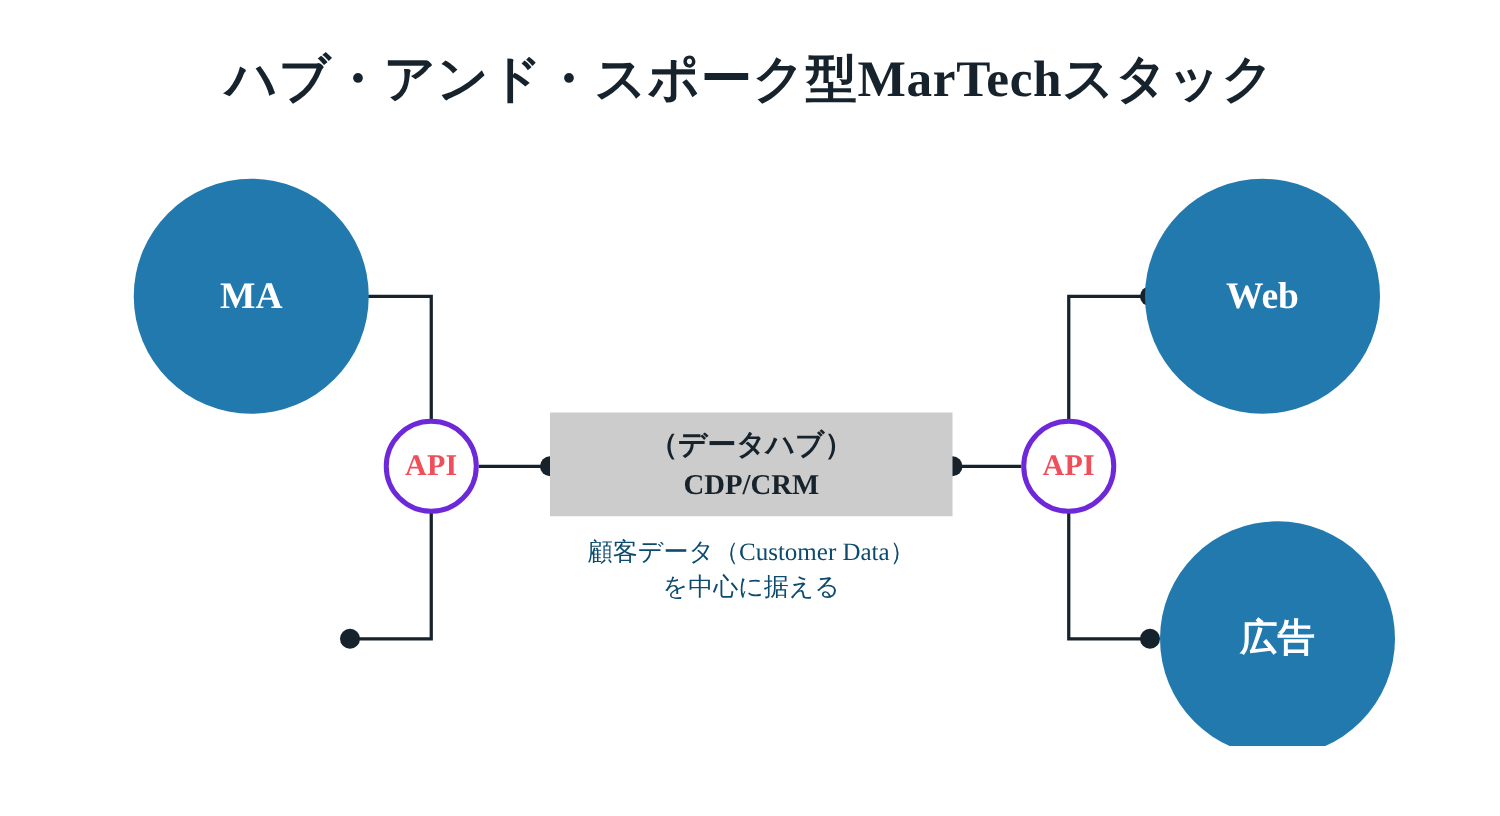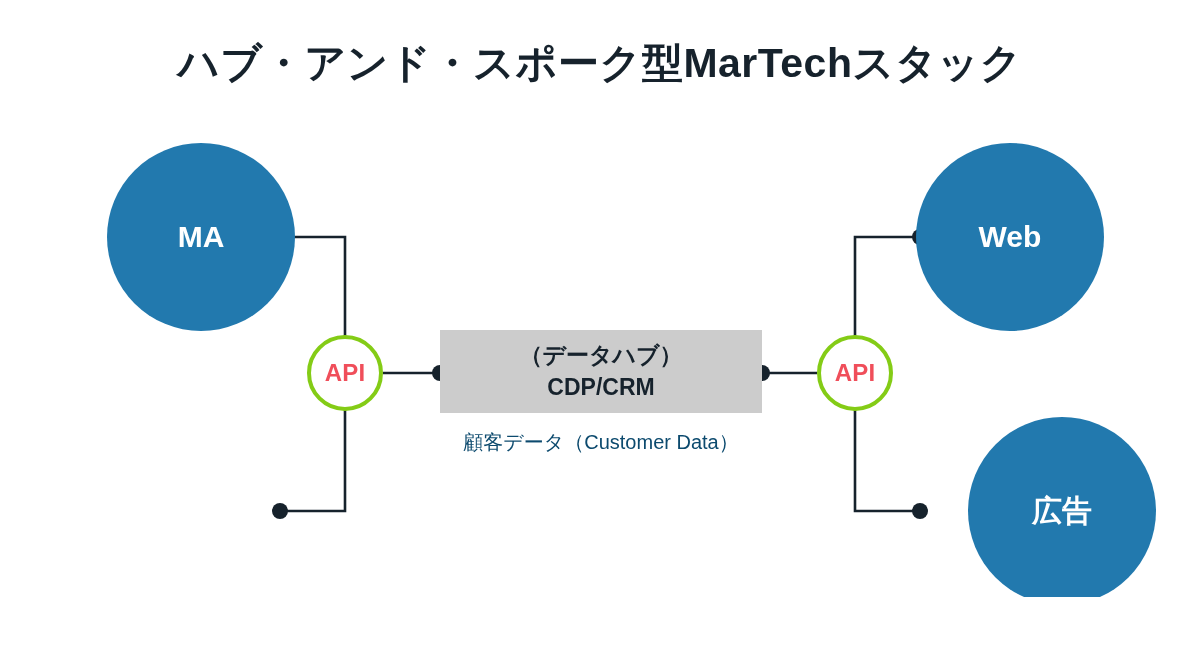--- a/index.html
+++ b/index.html
@@ -11,20 +11,21 @@
   body {
     font-family: "Liberation Sans", "DejaVu Sans", sans-serif;
     -webkit-font-smoothing: antialiased;
   }
   #canvas {
     position: relative;
     width: 1200px;
     height: 597px;
     background: #ffffff;
     overflow: hidden;
+    font-family: Liberation Serif, serif;
   }
 
   
   #diagram-title {
     position: absolute;
     left: 0;
     top: 38px;
     width: 1200px;
     text-align: center;
     font-size: 41px;
@@ -60,30 +61,30 @@
     font-size: 30px;
     line-height: 1.28;
     text-align: center;
     box-sizing: border-box;
   }
   .spoke-node .node-line-2 { display: block; }
 
   #node-ma   { left: 107px;  top: 143px; }
   #node-sfa  { left: 92px;  top: 417px; }
   #node-web  { left: 916px; top: 143px; }
-  #node-ad   { left: 968px; top: 417px; }
+  #node-ad   { left: 928px; top: 417px; }
 
   
   .api-node {
     position: absolute;
     width: 76px;
     height: 76px;
     border-radius: 50%;
     background: #ffffff;
-    border: 4px solid #84cc16;
+    border: 4px solid #6d28d9;
     box-sizing: border-box;
     display: flex;
     align-items: center;
     justify-content: center;
     color: #f04e5a;
     font-weight: 700;
     font-size: 24px;
     letter-spacing: 0.2px;
   }
   #api-left  { left: 307px; top: 335px; }
@@ -152,20 +153,21 @@
     </g>
   </svg>
 
   <div id="hub-box">
     <span>（データハブ）</span>
     <span>CDP/CRM</span>
   </div>
 
   <div id="hub-caption">
     <span>顧客データ（Customer Data）</span>
+    <span>を中心に据える</span>
   </div>
 
   <div class="api-node" id="api-left">
     <span>API</span>
   </div>
   <div class="api-node" id="api-right">
     <span>API</span>
   </div>
 
   <div class="spoke-node" id="node-ma">

